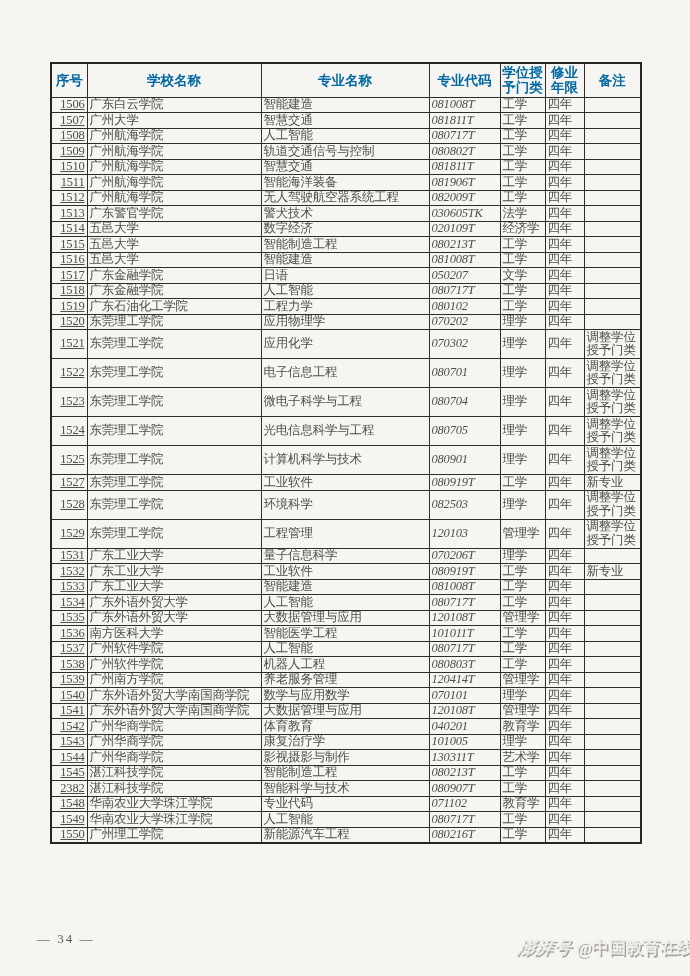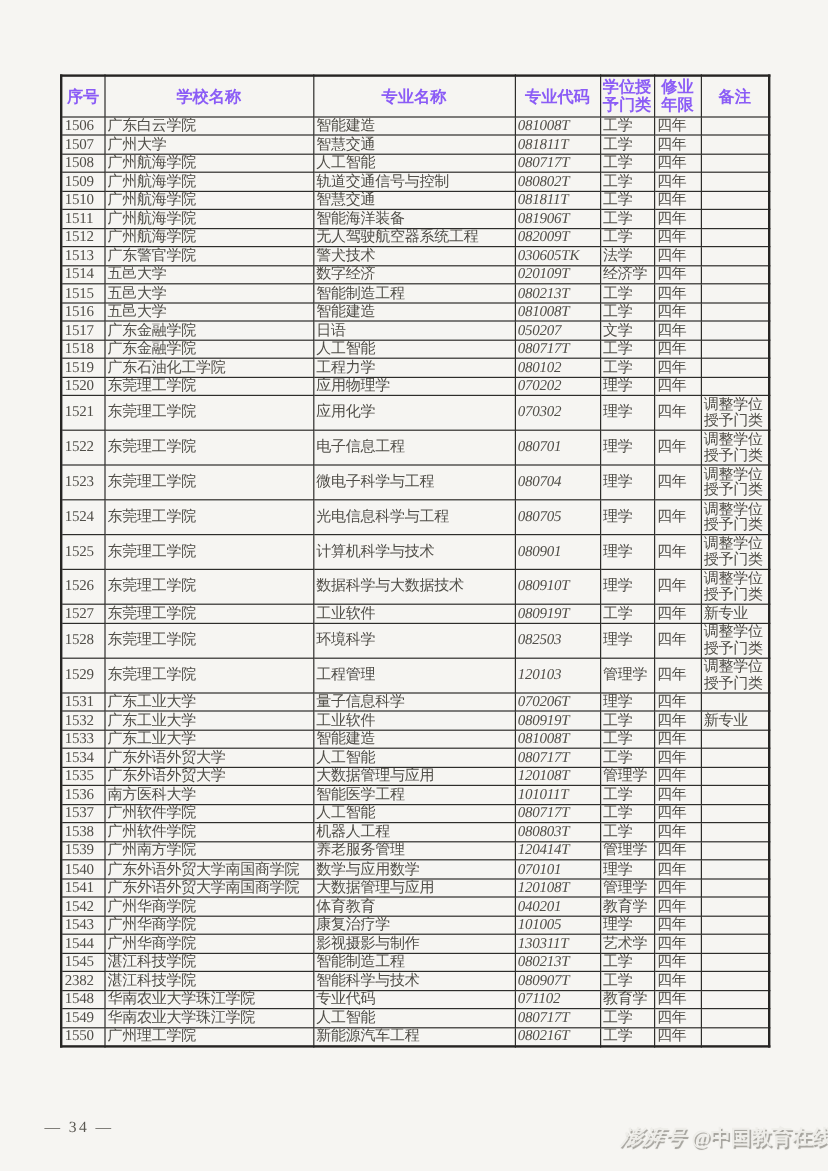--- a/index.html
+++ b/index.html
@@ -22,37 +22,37 @@
     filter:blur(0.25px);
   }
   .doc-table th, .doc-table td {
     border:1.4px solid #2e2d2b;
     overflow:hidden;
   }
   .doc-table { border:2.2px solid #262523; }
   .doc-table thead th {
     font-size:13.5px;
     font-weight:bold;
-    color:#8b5cf6;
+    color:#0369a1;
     text-align:center;
     height:34px;
     line-height:15px;
     padding:1px 1px;
     vertical-align:middle;
   }
   .doc-table tbody td {
     font-size:12.5px;
     line-height:13.5px;
     padding:0.5px 2px;
     height:15px;
     vertical-align:middle;
     color:#504e48;
     letter-spacing:-0.2px;
   }
-  td.c-no { text-align:left; padding:0.5px 0; }
+  td.c-no { text-align:right; padding:0.5px 0;text-decoration:underline; }
   td.c-school, td.c-major, td.c-code, td.c-degree, td.c-years, td.c-note { text-align:left; }
   td.c-code { font-size:12.5px; letter-spacing:0;font-style:italic; }
 
   .footer-pageno {
     position:absolute;
     left:37px; top:931px;
     font-size:13px;
     color:#5a5852;
     letter-spacing:2px;
   }
@@ -274,29 +274,20 @@
         <tr>
           <td class="c-no">1525</td>
           <td class="c-school">东莞理工学院</td>
           <td class="c-major">计算机科学与技术</td>
           <td class="c-code">080901</td>
           <td class="c-degree">理学</td>
           <td class="c-years">四年</td>
           <td class="c-note">调整学位授予门类</td>
         </tr>
         <tr>
-          <td class="c-no">1526</td>
-          <td class="c-school">东莞理工学院</td>
-          <td class="c-major">数据科学与大数据技术</td>
-          <td class="c-code">080910T</td>
-          <td class="c-degree">理学</td>
-          <td class="c-years">四年</td>
-          <td class="c-note">调整学位授予门类</td>
-        </tr>
-        <tr>
           <td class="c-no">1527</td>
           <td class="c-school">东莞理工学院</td>
           <td class="c-major">工业软件</td>
           <td class="c-code">080919T</td>
           <td class="c-degree">工学</td>
           <td class="c-years">四年</td>
           <td class="c-note">新专业</td>
         </tr>
         <tr>
           <td class="c-no">1528</td>

